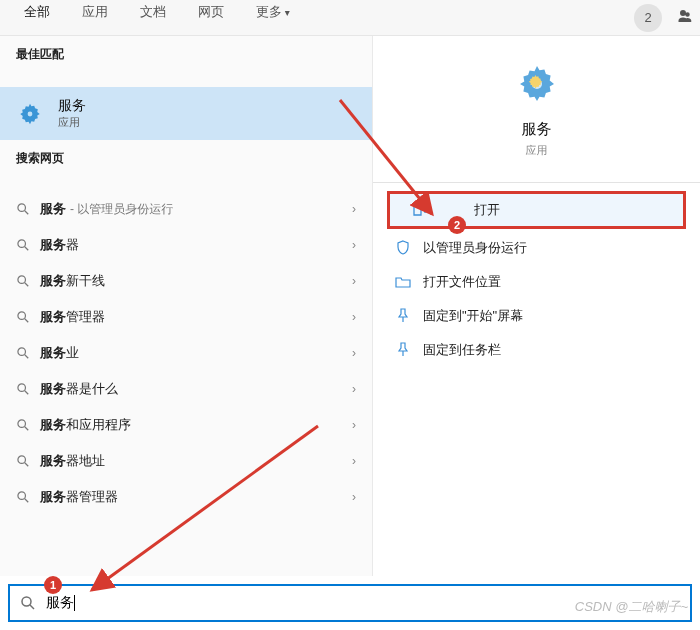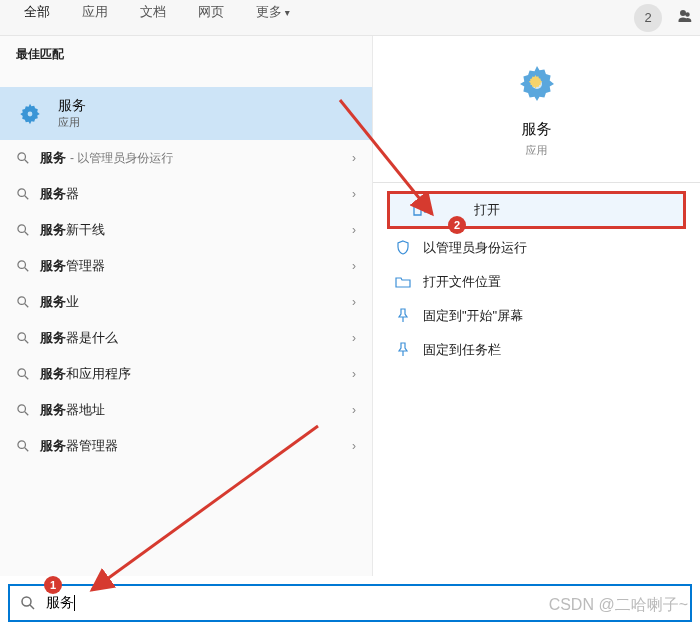--- a/index.html
+++ b/index.html
@@ -31,21 +31,21 @@
   .right-sub { font-size: 11px; color: #888; margin-top: 4px; }
   .right-divider { border-top: 1px solid #e3e3e3; margin: 24px 0 8px; }
   .action { display: flex; align-items: center; height: 34px; padding: 0 22px; font-size: 13px; color: #222; cursor: pointer; text-align: left; }
   .action svg { width: 16px; height: 16px; margin-right: 12px; }
   .open-action { border: 3px solid #d63a2f; background: #eef6fd; margin: 2px 14px; height: 38px; gap: 34px; }
   .search-bar { position: absolute; left: 8px; bottom: 8px; width: 684px; height: 38px; border: 2px solid #0078d4; background: #fff; display: flex; align-items: center; padding: 0 10px; }
   .search-bar svg { width: 16px; height: 16px; margin-right: 10px; opacity: .7; }
   .search-input { border: none; outline: none; font-size: 14px; flex: 1; }
   .cursor { display: inline-block; width: 1px; height: 16px; background: #000; vertical-align: middle; animation: blink 1s steps(1) infinite; }
   @keyframes blink { 50% { opacity: 0; } }
-  .watermark { position: absolute; right: 12px; bottom: 14px; font-size: 16px; color: #bbb; pointer-events: none; }
+  .watermark { position: absolute; right: 12px; bottom: 14px; font-size: 13px; color: #bbb; font-style: italic; pointer-events: none; }
   .anno-overlay { position: absolute; inset: 0; pointer-events: none; }
   .badge { position: absolute; width: 18px; height: 18px; border-radius: 50%; background: #d63a2f; color: #fff; font-size: 11px; display: flex; align-items: center; justify-content: center; font-weight: 600; }
 </style>
 </head>
 <body>
 
 <div class="tabs">
   <div class="tab active">全部</div>
   <div class="tab">应用</div>
   <div class="tab">文档</div>
@@ -70,20 +70,21 @@
             <path fill="#3a95d6" d="M12 2.5l1.3 2.3 2.6-.5.8 2.5 2.5.8-.5 2.6L21 12l-2.3 1.3.5 2.6-2.5.8-.8 2.5-2.6-.5L12 21.5l-1.3-2.3-2.6.5-.8-2.5-2.5-.8.5-2.6L3 12l2.3-1.3-.5-2.6 2.5-.8.8-2.5 2.6.5z"></path>
             <circle cx="12" cy="12" r="2.2" fill="#bfe0f7"></circle>
           </svg>
       </span>
       <div>
         <div class="bm-title">服务</div>
         <div class="bm-sub">应用</div>
       </div>
     </div>
 
+    <div class="section-header">搜索网页</div>
     <div id="web-list">
         <div class="row">
           <svg class="search-icon" viewBox="0 0 16 16">
             <circle cx="6.5" cy="6.5" r="4.3" fill="none" stroke="#333" stroke-width="1.4"></circle>
             <line x1="10" y1="10" x2="14" y2="14" stroke="#333" stroke-width="1.4"></line>
           </svg>
           <span><b>服务</b></span>
           <span class="suffix">- 以管理员身份运行</span>
           <span class="chev">›</span>
         </div>

